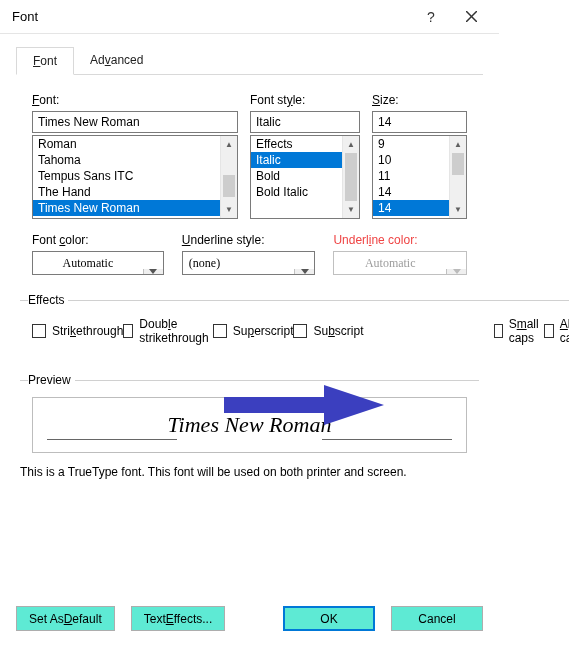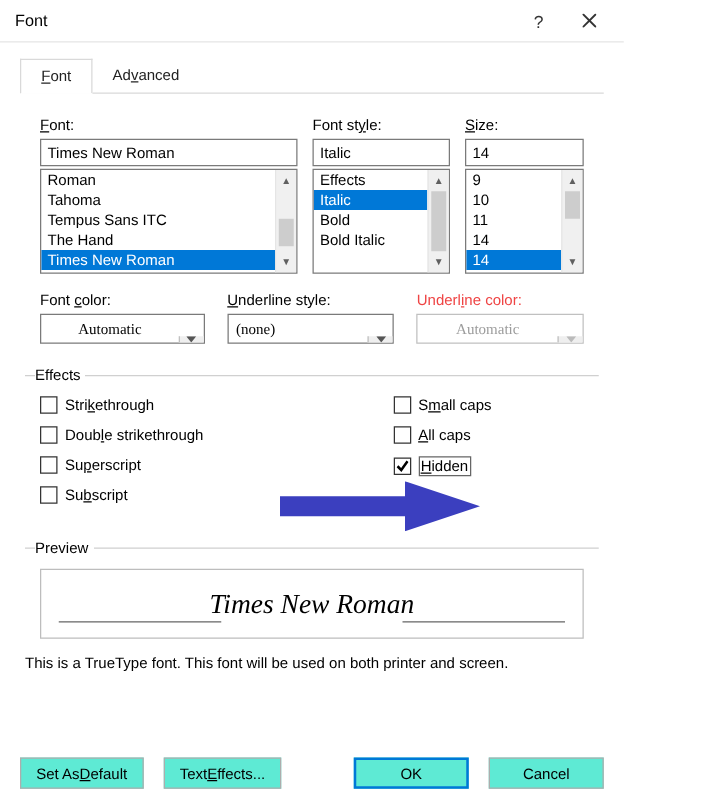--- a/index.html
+++ b/index.html
@@ -115,21 +115,21 @@
 
   fieldset {
     border: none;
     border-top: 1px solid #d0d0d0;
     margin: 18px 4px 0 4px;
     padding: 10px 12px 4px 12px;
   }
   fieldset legend { font-size: 12px; padding: 0 4px 0 0; margin-left: -4px; }
 
   .effects-row { display: flex; }
-  .effects-col { flex: 1; display: flex; flex-direction: column; gap: 10px; }
+  .effects-col { flex: 1; display: flex; flex-direction: row; }
   .chk { display: flex; align-items: center; gap: 6px; font-size: 12px; }
   .chk .box {
     width: 14px; height: 14px; border: 1px solid #333; background: #fff;
     display: flex; align-items: center; justify-content: center;
   }
   .chk .box svg { width: 10px; height: 10px; display: none; stroke: #000; stroke-width: 2; fill: none; }
   .chk.checked .box svg { display: block; }
   .highlight { border: 1px solid #666; padding: 0 1px; }
 
   .arrow-annotation {

